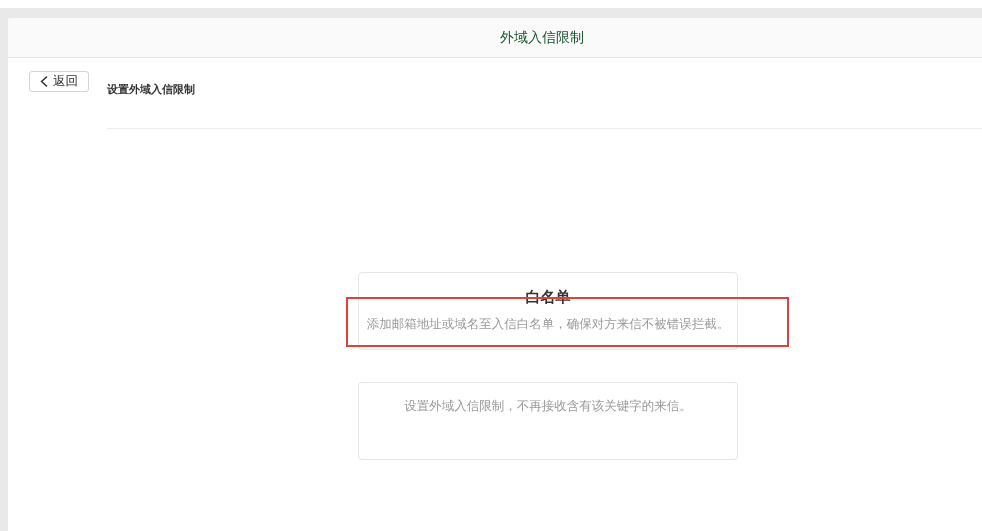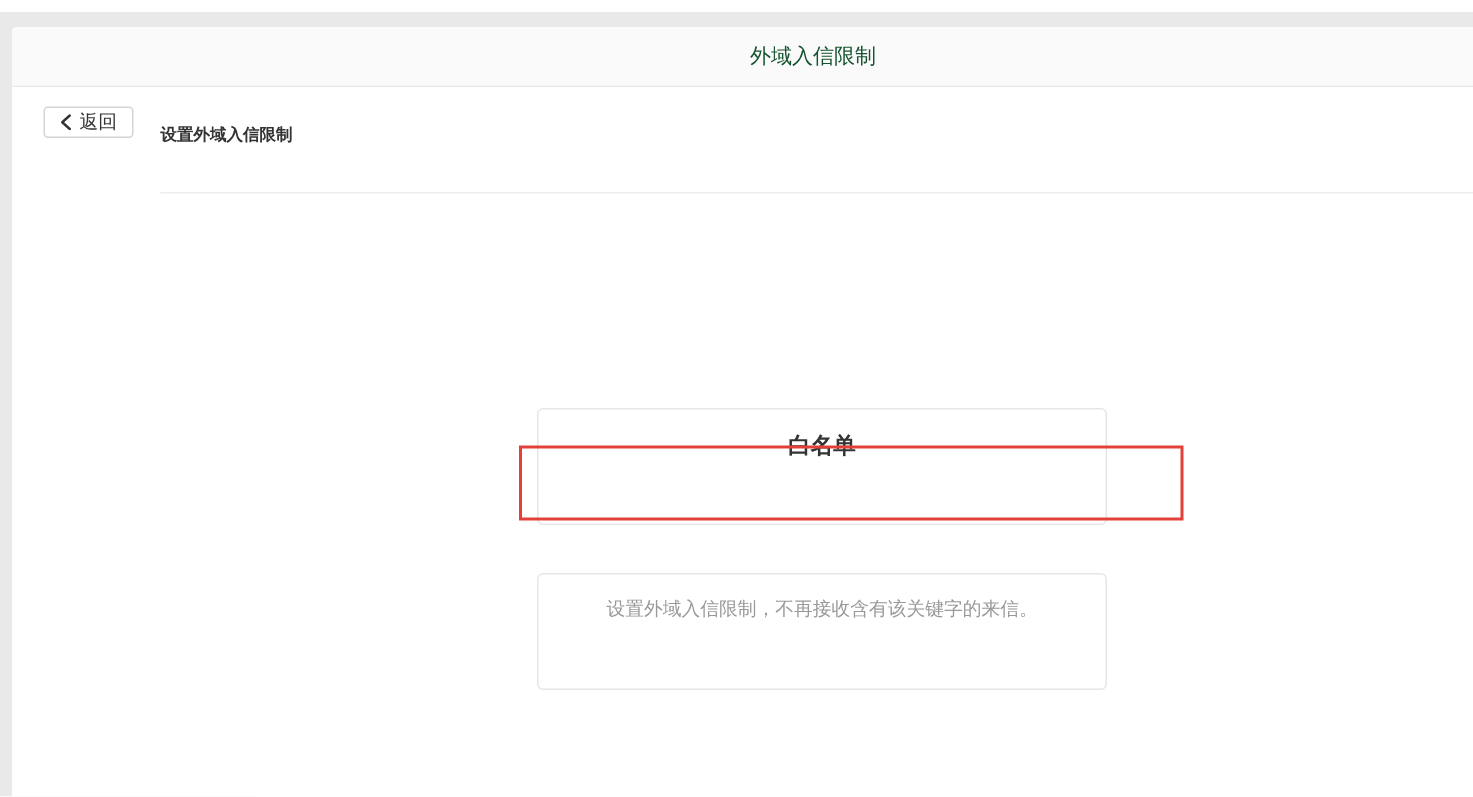--- a/index.html
+++ b/index.html
@@ -115,20 +115,21 @@
       </div>
       <div class="topbar-title">外域入信限制</div>
     </div>
 
     <div class="section-heading">设置外域入信限制</div>
     <div class="section-divider"></div>
 
 
     <div class="card card-2">
       <p class="card-title">白名单</p>
+      <p class="card-desc">添加邮箱地址或域名至入信白名单，确保对方来信不被错误拦截。</p>
     </div>
 
     <div class="card card-3">
       <p class="card-desc">设置外域入信限制，不再接收含有该关键字的来信。</p>
     </div>
 
     <div class="annotation-rect"></div>
 
   </div>
 </div>

